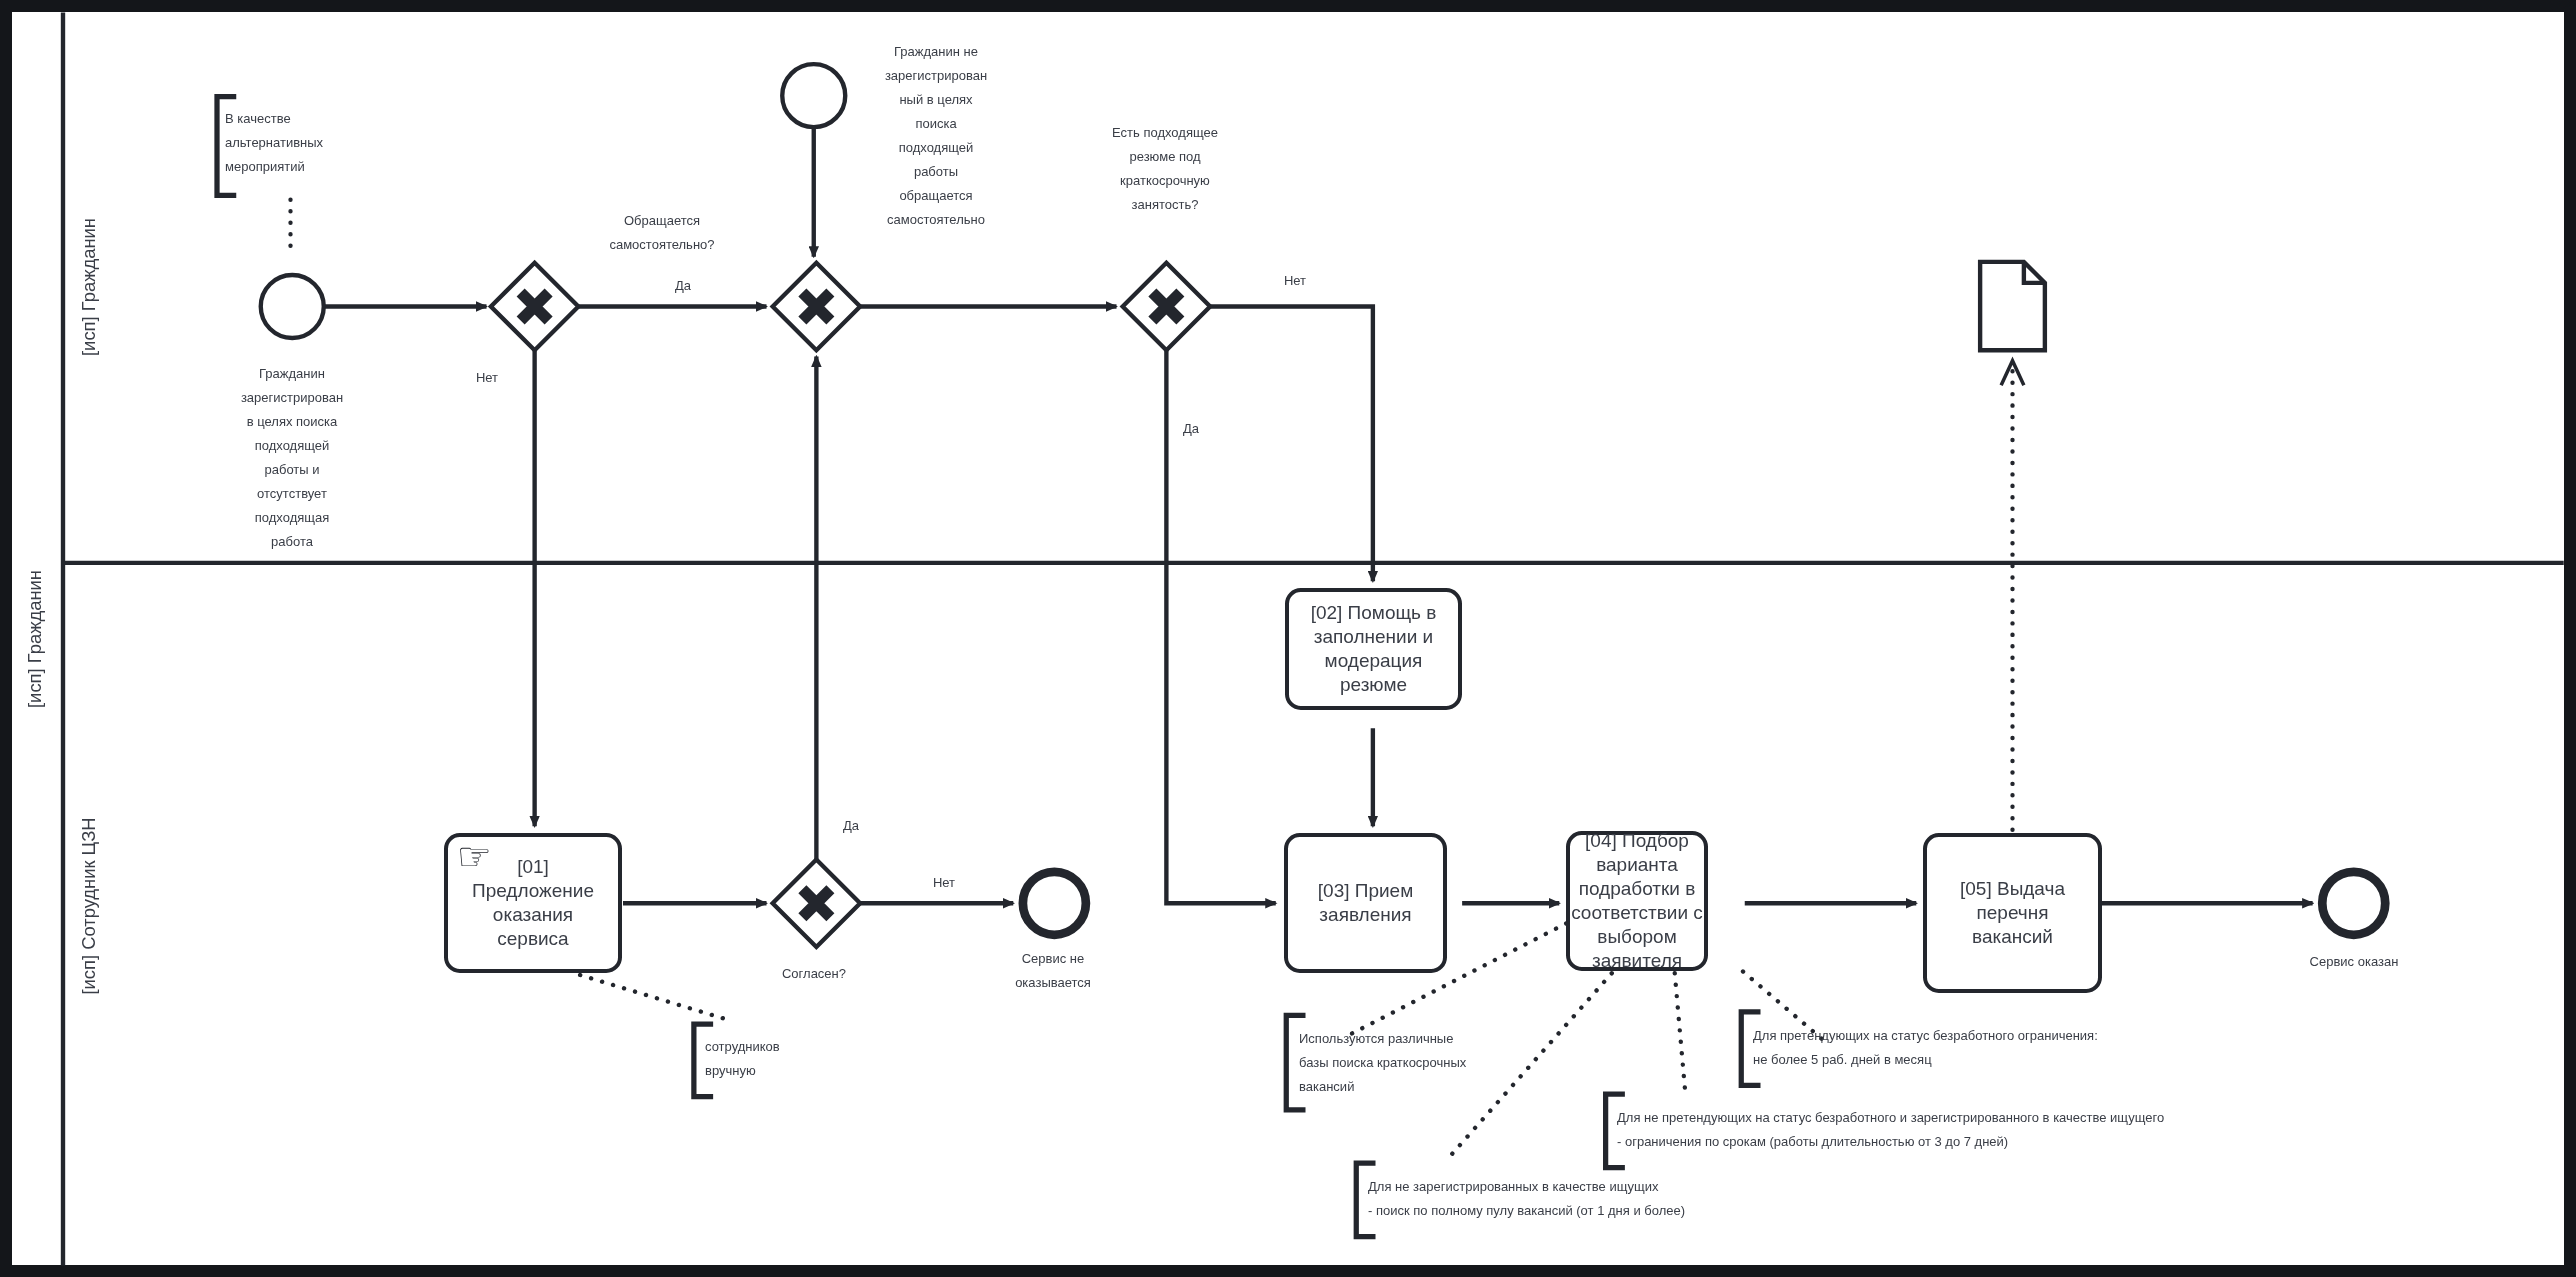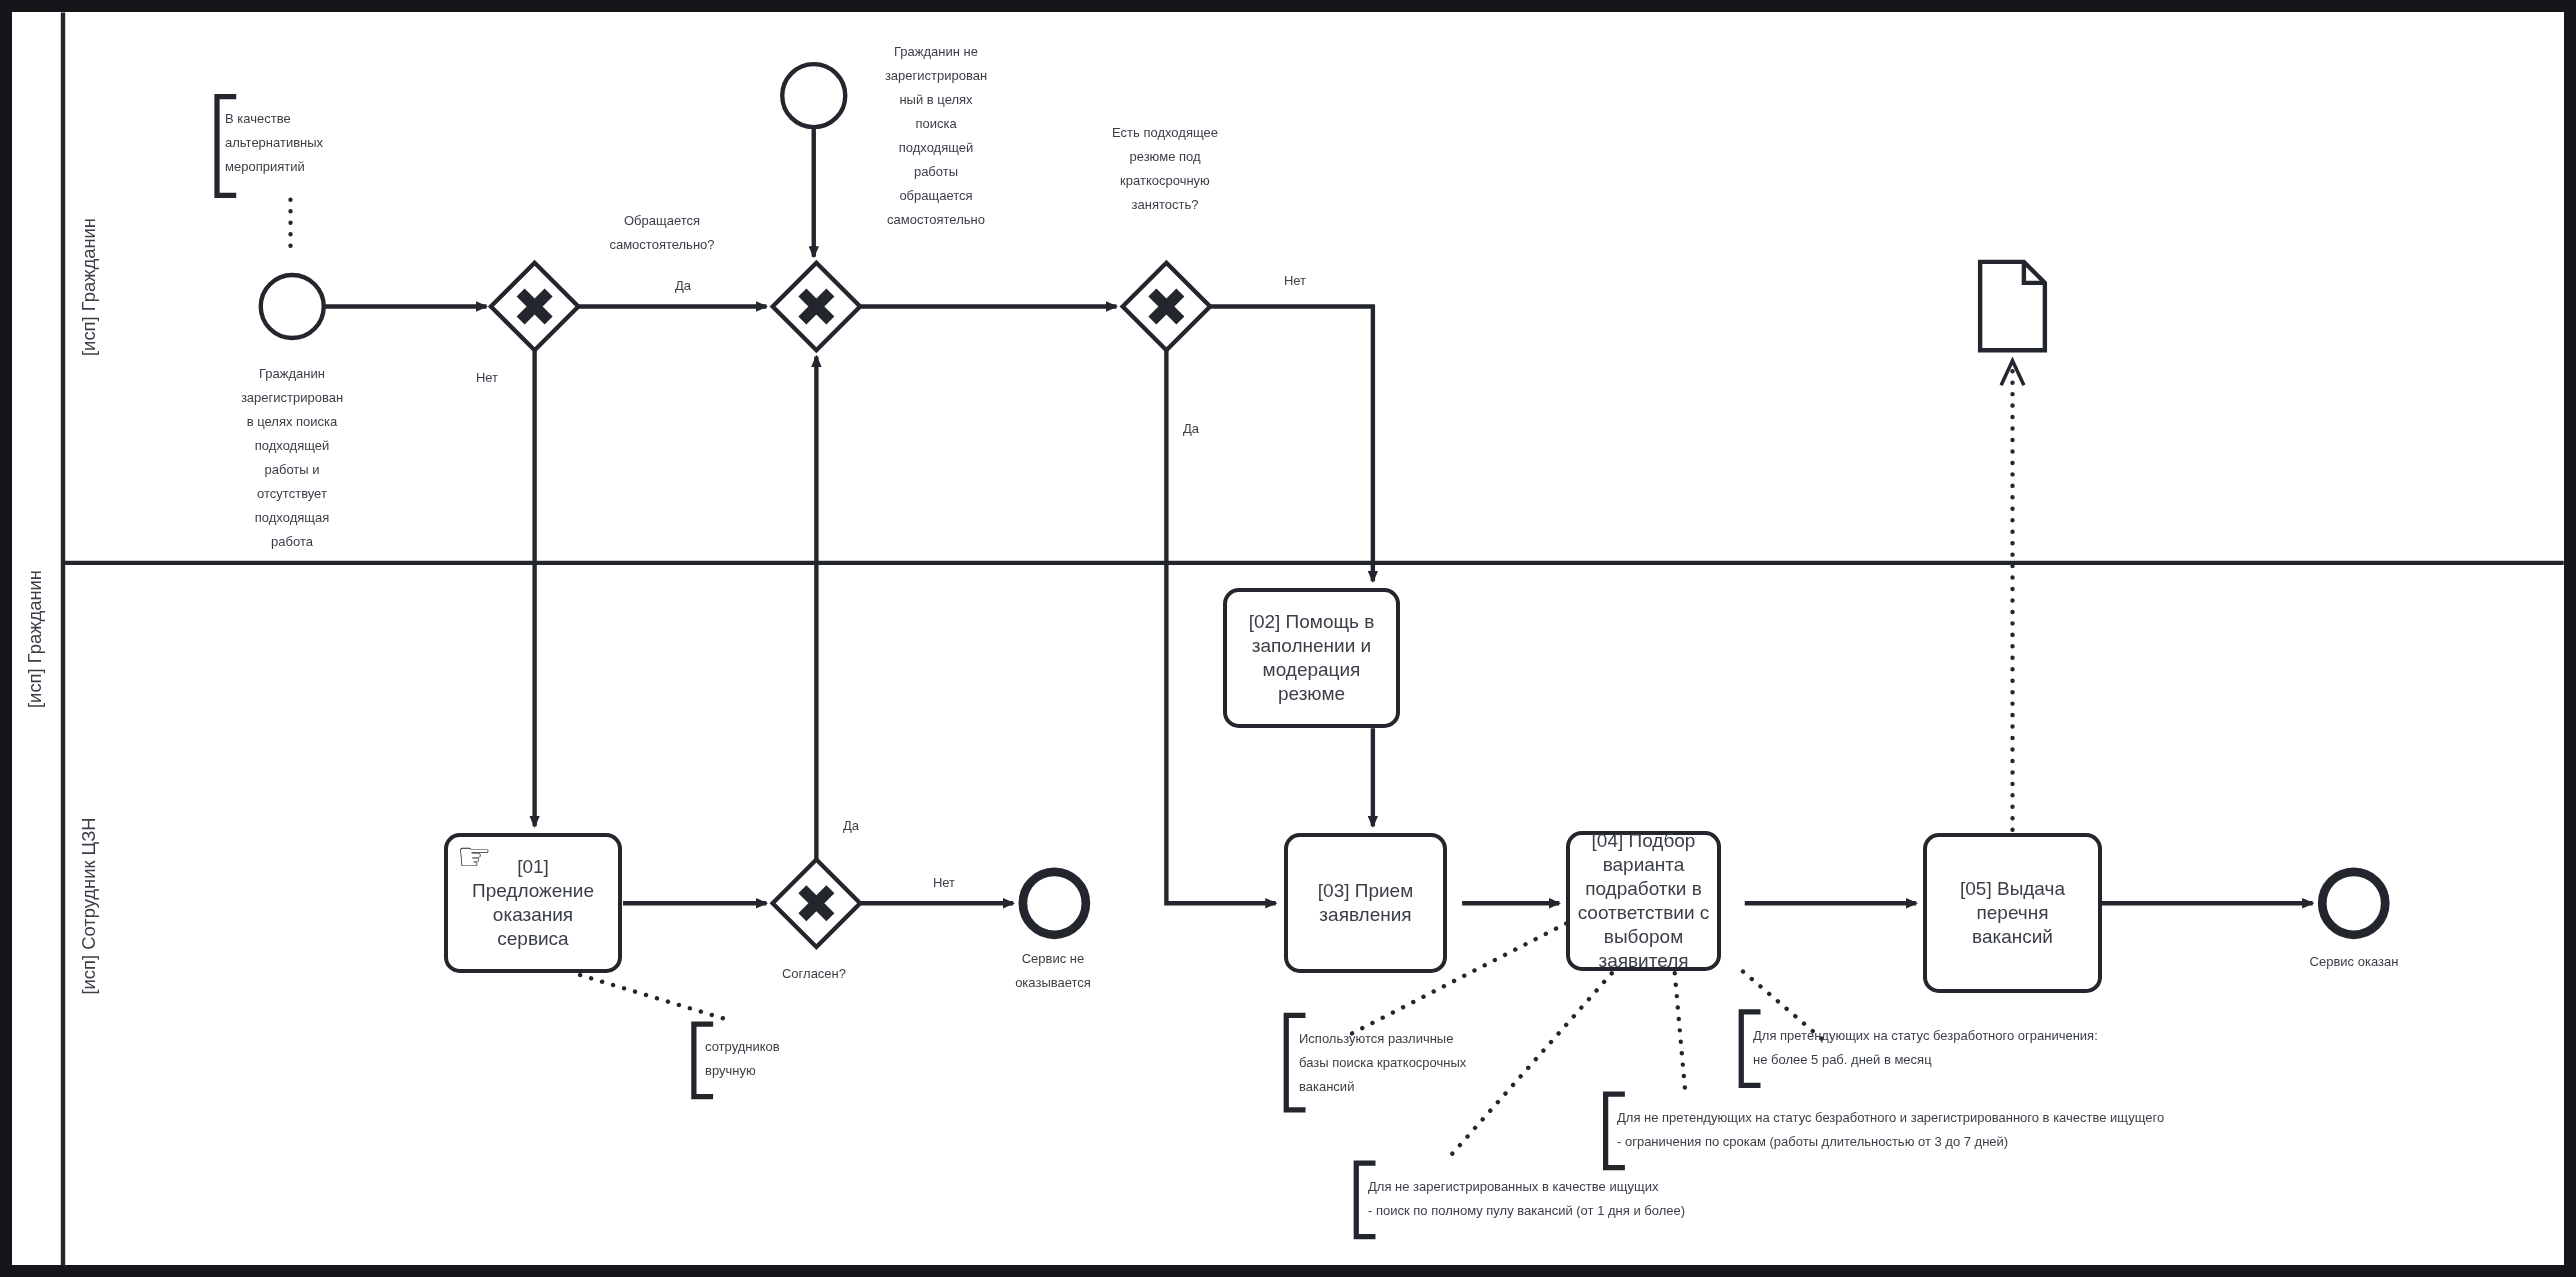--- a/index.html
+++ b/index.html
@@ -84,31 +84,31 @@
 <div class="lbl rot" style="left:89px;top:287px;">[исп] Гражданин</div>
 <div class="lbl rot" style="left:89px;top:906px;">[исп] Сотрудник ЦЗН</div>
 
 <div class="task" style="left:444px;top:833px;width:178px;height:140px;">
   <span class="hand">☞</span>
   <span>[01]
 Предложение
 оказания
 сервиса</span>
 </div>
-<div class="task" style="left:1223px;top:588px;width:177px;height:140px;">
+<div class="task" style="left:1285px;top:588px;width:177px;height:122px;">
   <span>[02] Помощь в
 заполнении и
 модерация
 резюме</span>
 </div>
 <div class="task" style="left:1284px;top:833px;width:163px;height:140px;">
   <span>[03] Прием
 заявления</span>
 </div>
-<div class="task" style="left:1566px;top:831px;width:155px;height:140px;">
+<div class="task" style="left:1566px;top:831px;width:142px;height:140px;">
   <span>[04] Подбор
 варианта
 подработки в
 соответствии с
 выбором
 заявителя</span>
 </div>
 <div class="task" style="left:1923px;top:833px;width:179px;height:160px;">
   <span>[05] Выдача
 перечня

